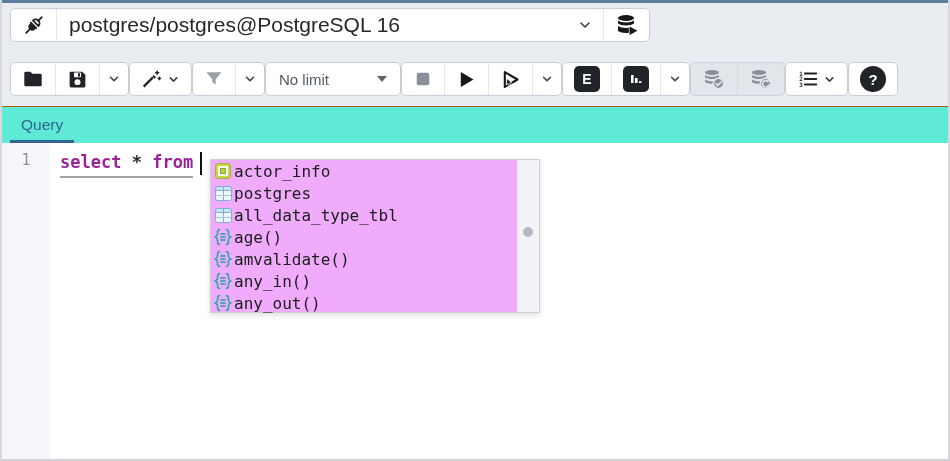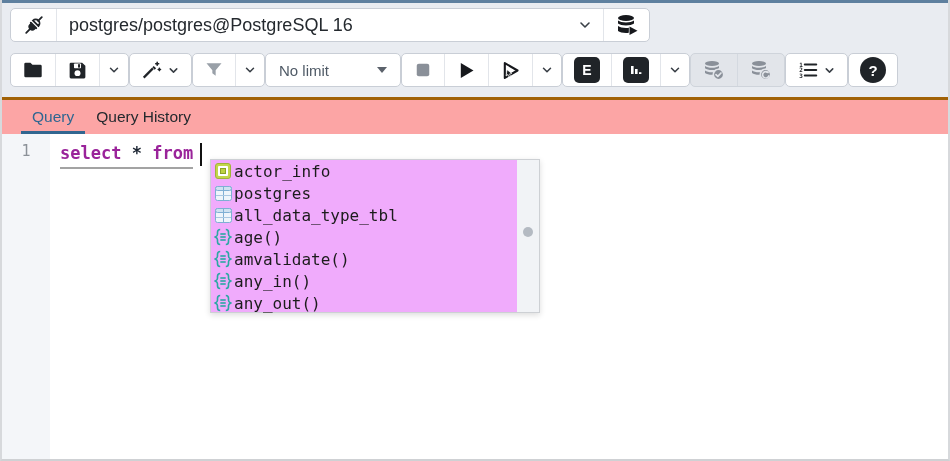--- a/index.html
+++ b/index.html
@@ -13,23 +13,23 @@
   
   .header { background:#e9ecf1; padding:5px 0 10px 8px; }
   .conn-bar {
     display:flex; align-items:stretch; width:640px; height:34px;
     background:#fff; border:1px solid #c9ced6; border-radius:5px; overflow:hidden;
   }
   .conn-cell { display:flex; align-items:center; justify-content:center; width:46px; flex:none; }
   .conn-cell.left { border-right:1px solid #e2e5ea; }
   .conn-cell.right { border-left:1px solid #e2e5ea; }
   .conn-select { flex:1; display:flex; align-items:center; padding:0 10px 0 12px; cursor:pointer; }
-  .conn-select .conn-text { flex:1; font-size:18px; color:#24292e; }
-  
-  .toolbar { display:flex; align-items:center; margin-top:11px; }
+  .conn-select .conn-text { flex:1; font-size:21px; color:#24292e; }
+  
+  .toolbar { display:flex; align-items:center; margin-top:20px; }
   .btn-group {
     display:flex; align-items:stretch; height:34px;
     background:#fff; border:1px solid #c9ced6; border-radius:5px; overflow:hidden;
   }
   .btn-group.disabled-group { background:#e2e5ea; border-color:#cfd4db; }
   .tbtn {
     display:flex; align-items:center; justify-content:center;
     background:transparent; border:none; padding:0 11px; cursor:pointer; min-width:38px;
   }
   .tbtn.narrow { min-width:24px; padding:0 7px; }
@@ -44,21 +44,21 @@
   .caret-down { width:0; height:0; border-left:5px solid transparent; border-right:5px solid transparent; border-top:6px solid #5b626b; }
   .sq-badge {
     width:26px; height:26px; border-radius:5px; background:#202428; color:#fff;
     display:flex; align-items:center; justify-content:center; font-weight:bold; font-size:14px;
   }
   .help-circle {
     width:26px; height:26px; border-radius:50%; background:#202428; color:#fff;
     display:flex; align-items:center; justify-content:center; font-weight:bold; font-size:15px;
   }
   
-  .tabbar { background:#fca5a5; border-top:3px solid #a16207; display:flex; height:37px; padding-left:19px; }
+  .tabbar { background:#5eead4; border-top:1px solid #a16207; display:flex; height:37px; padding-left:8px; }
   .tab { display:flex; align-items:center; padding:0 11px; font-size:15.5px; cursor:pointer; position:relative; color:#24292e; }
   .tab.active { color:#2f6691; }
   .tab.active::after { content:""; position:absolute; left:0; right:0; bottom:0; height:3px; background:#326690; }
   
   .editor { display:flex; height:370px; background:#fff; }
   .gutter { width:48px; flex:none; background:#f4f6f9; text-align:center; padding-top:8px; }
   .gutter .ln { font-family:"DejaVu Sans Mono", monospace; font-size:15px; color:#8b9198; }
   .code-area { flex:1; padding:6px 0 0 10px; }
   .code-line { display:inline-flex; align-items:center; font-family:"DejaVu Sans Mono", monospace; font-size:17px; font-weight:bold; line-height:26px; }
   .code-tokens { border-bottom:2px solid #a3a3a3; padding-bottom:1px; white-space:pre; }
@@ -271,23 +271,20 @@
         </button>
       </div>
 
     </div>
   </div>
 
   <div class="tabbar">
     <div class="tab active">
       <span>Query</span>
     </div>
-    <div class="tab">
-      <span>Query History</span>
-    </div>
   </div>
 
   <div class="editor">
     <div class="gutter">
       <div class="ln">1</div>
     </div>
     <div class="code-area">
       <div class="code-line">
         <span class="code-tokens"><span class="kw">select</span><span class="op"> </span><span class="op">*</span><span class="op"> </span><span class="kw">from</span></span>
           <span class="cursor"></span>

